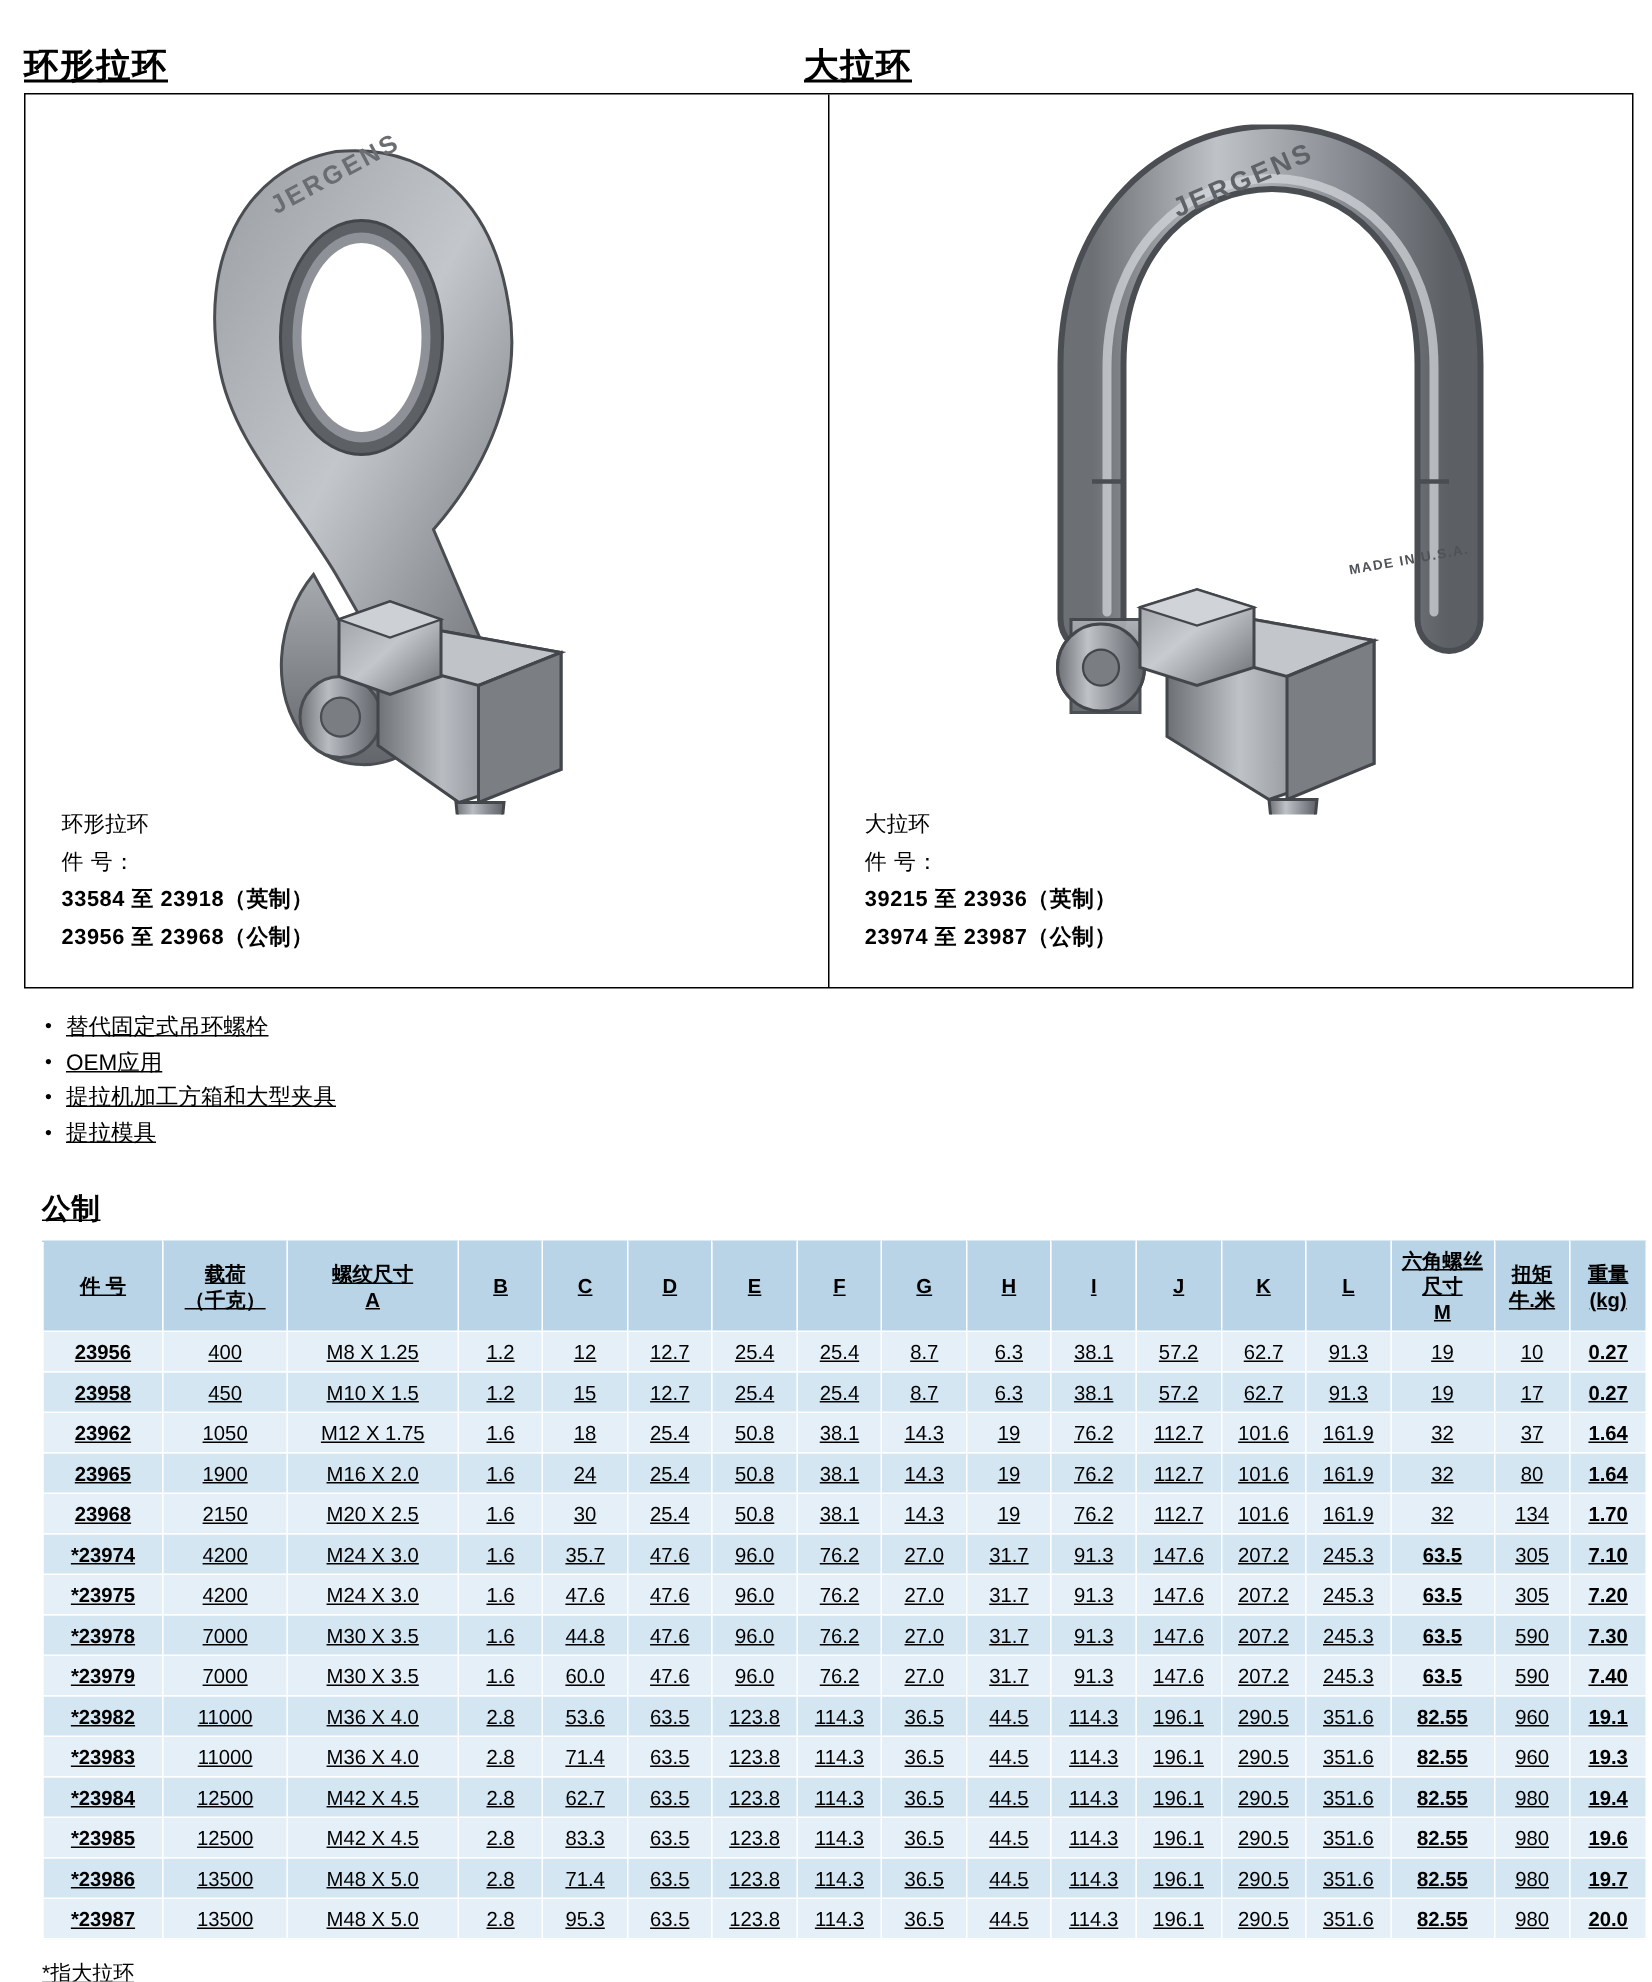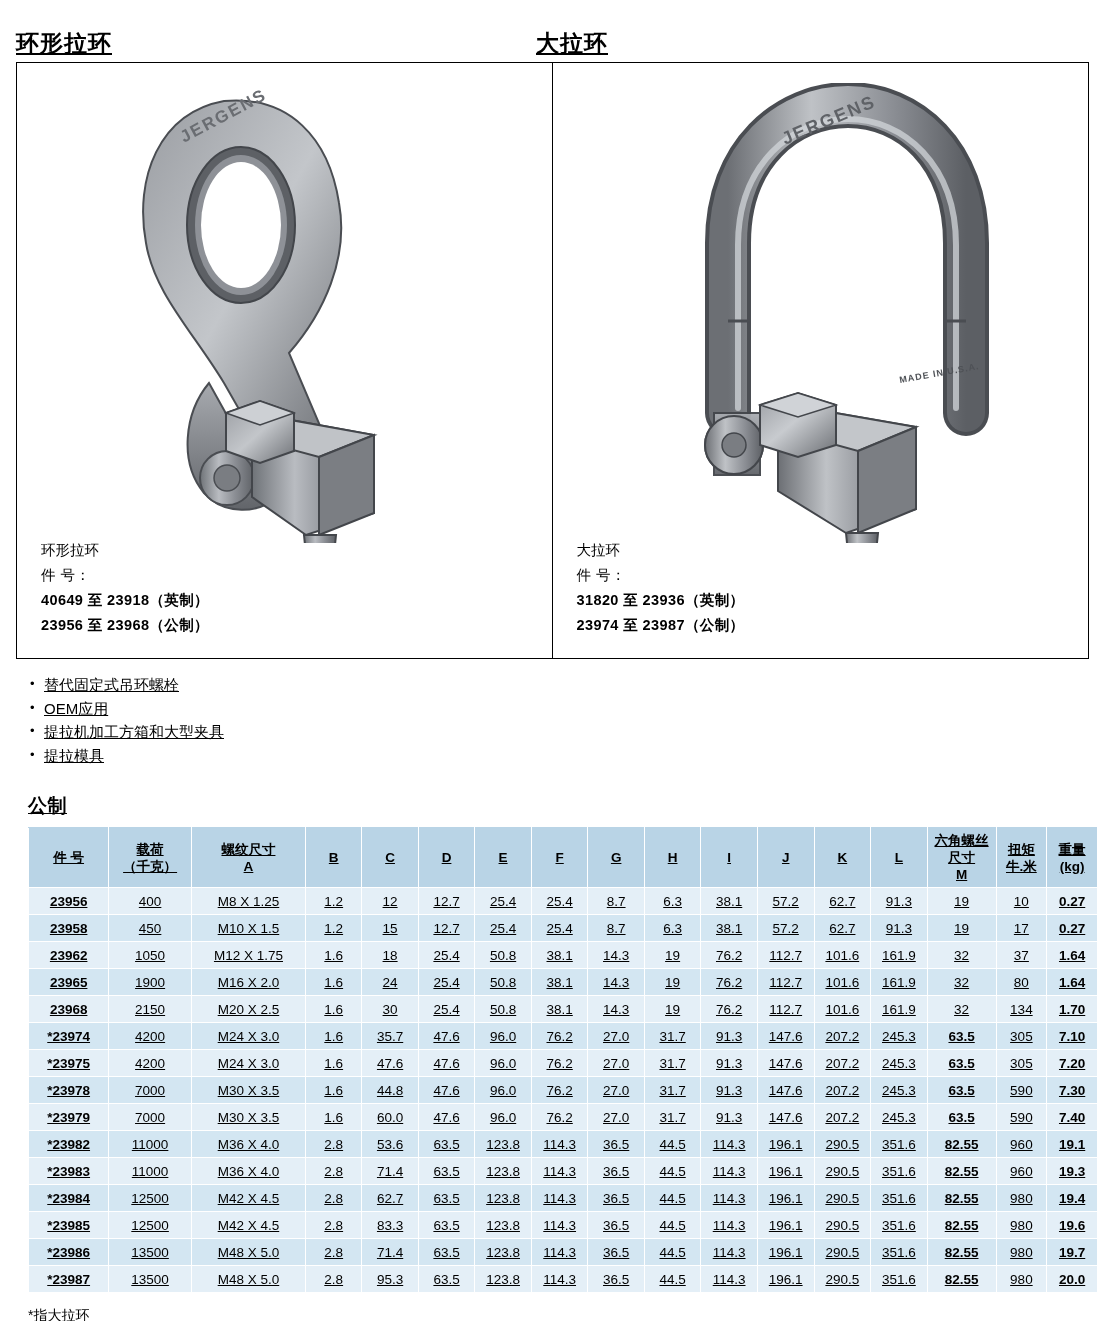--- a/index.html
+++ b/index.html
@@ -198,21 +198,21 @@
           <path d="M152 330 L 186 318 L 220 330 L 220 368 L 186 380 L 152 368 Z" fill="url(#g2)" stroke="#43464b" stroke-width="2"></path>
           <path d="M152 330 L 186 318 L 220 330 L 186 342 Z" fill="#cdd0d4" stroke="#43464b" stroke-width="1.5"></path>
 
           <path d="M230 452 L 262 452 L 258 492 L 234 492 Z" fill="url(#g1)" stroke="#43464b" stroke-width="2"></path>
           <ellipse cx="246" cy="492" rx="12" ry="5" fill="#8b8e94" stroke="#43464b" stroke-width="1.5"></ellipse>
         </svg>
       </div>
       <div class="caption">
         <div class="cap-title">环形拉环</div>
         <div class="cap-line">件 号：</div>
-        <div class="cap-bold">40649 至 23918（英制）</div>
+        <div class="cap-bold">33584 至 23918（英制）</div>
         <div class="cap-bold">23956 至 23968（公制）</div>
       </div>
     </div>
 
     <div class="panel right">
       <div class="art">
         <svg width="420" height="460" viewBox="0 0 420 460">
           <defs>
             <linearGradient id="h1" x1="0" y1="0" x2="1" y2="0">
               <stop offset="0%" stop-color="#6c6f74"></stop>
@@ -254,21 +254,21 @@
           <path d="M150 322 L 188 310 L 226 322 L 226 362 L 188 374 L 150 362 Z" fill="url(#h2)" stroke="#43464b" stroke-width="2"></path>
           <path d="M150 322 L 188 310 L 226 322 L 188 334 Z" fill="#d0d3d7" stroke="#43464b" stroke-width="1.5"></path>
 
           <path d="M236 450 L 268 450 L 264 490 L 240 490 Z" fill="url(#h1)" stroke="#43464b" stroke-width="2"></path>
           <ellipse cx="252" cy="490" rx="12" ry="5" fill="#8b8e94" stroke="#43464b" stroke-width="1.5"></ellipse>
         </svg>
       </div>
       <div class="caption">
         <div class="cap-title">大拉环</div>
         <div class="cap-line">件 号：</div>
-        <div class="cap-bold">31820 至 23936（英制）</div>
+        <div class="cap-bold">39215 至 23936（英制）</div>
         <div class="cap-bold">23974 至 23987（公制）</div>
       </div>
     </div>
   </div>
 
   <div class="bullets">
     <div>替代固定式吊环螺栓</div>
     <div>OEM应用</div>
     <div>提拉机加工方箱和大型夹具</div>
     <div>提拉模具</div>

